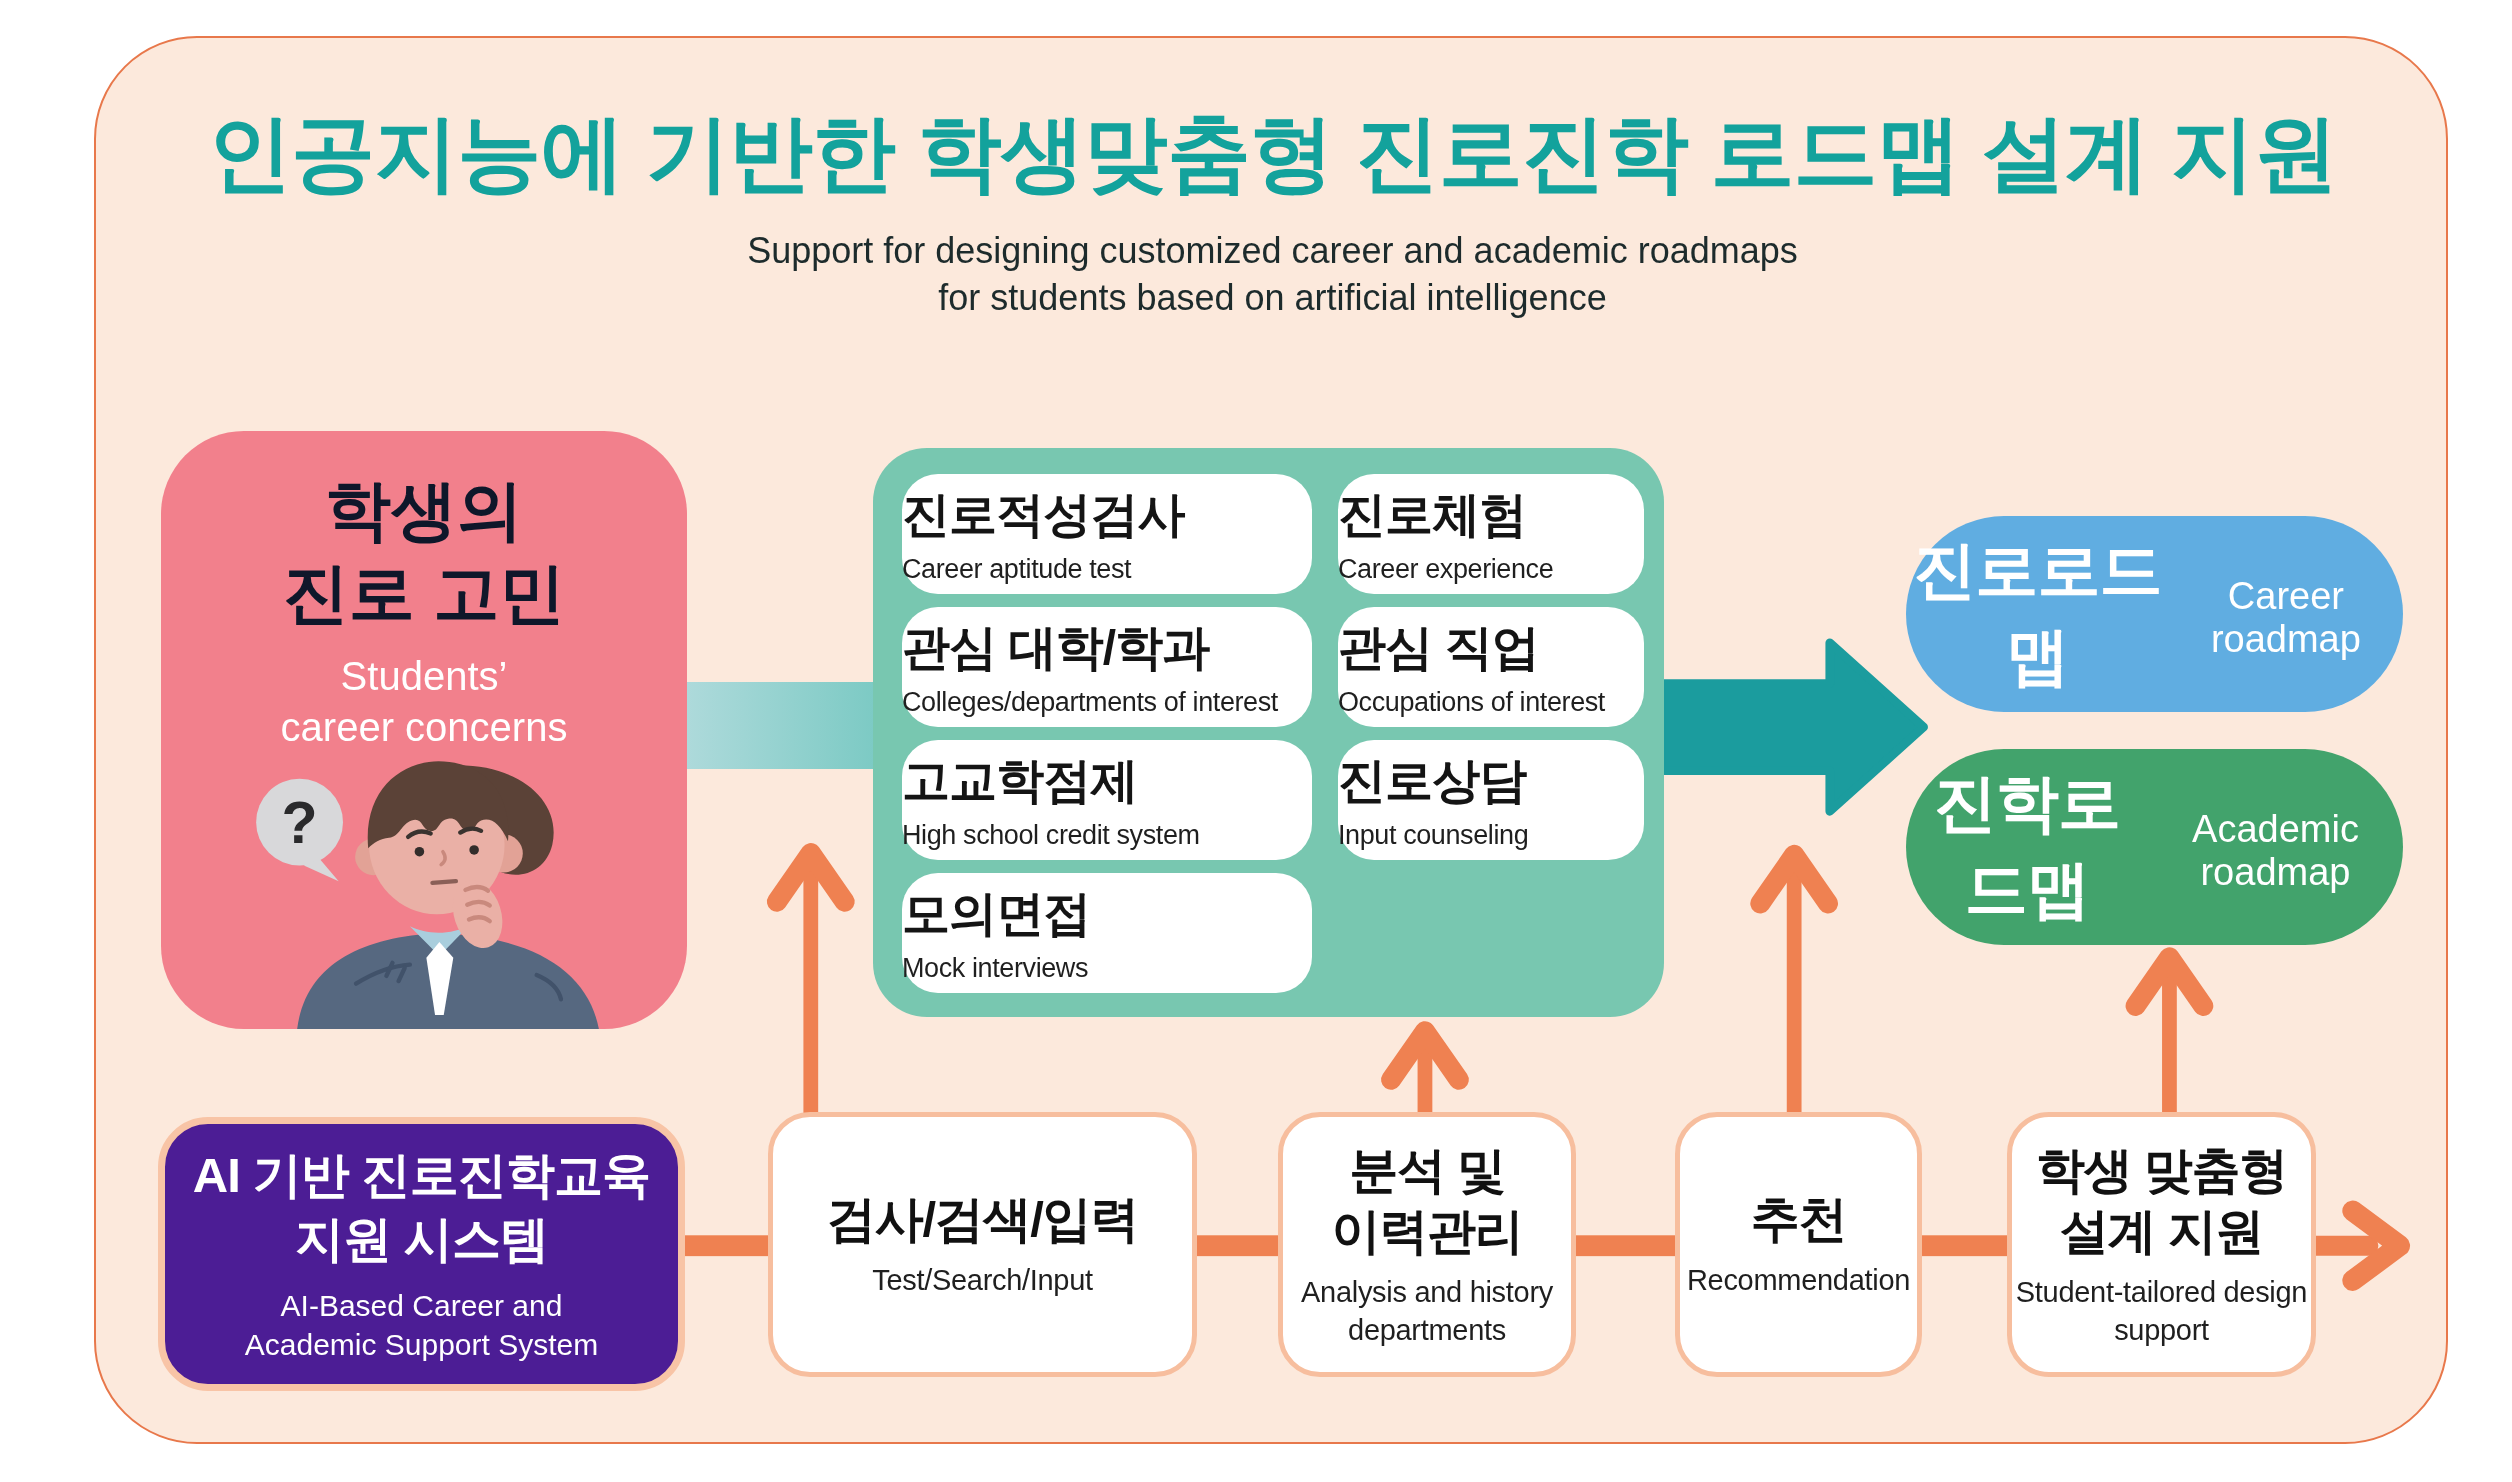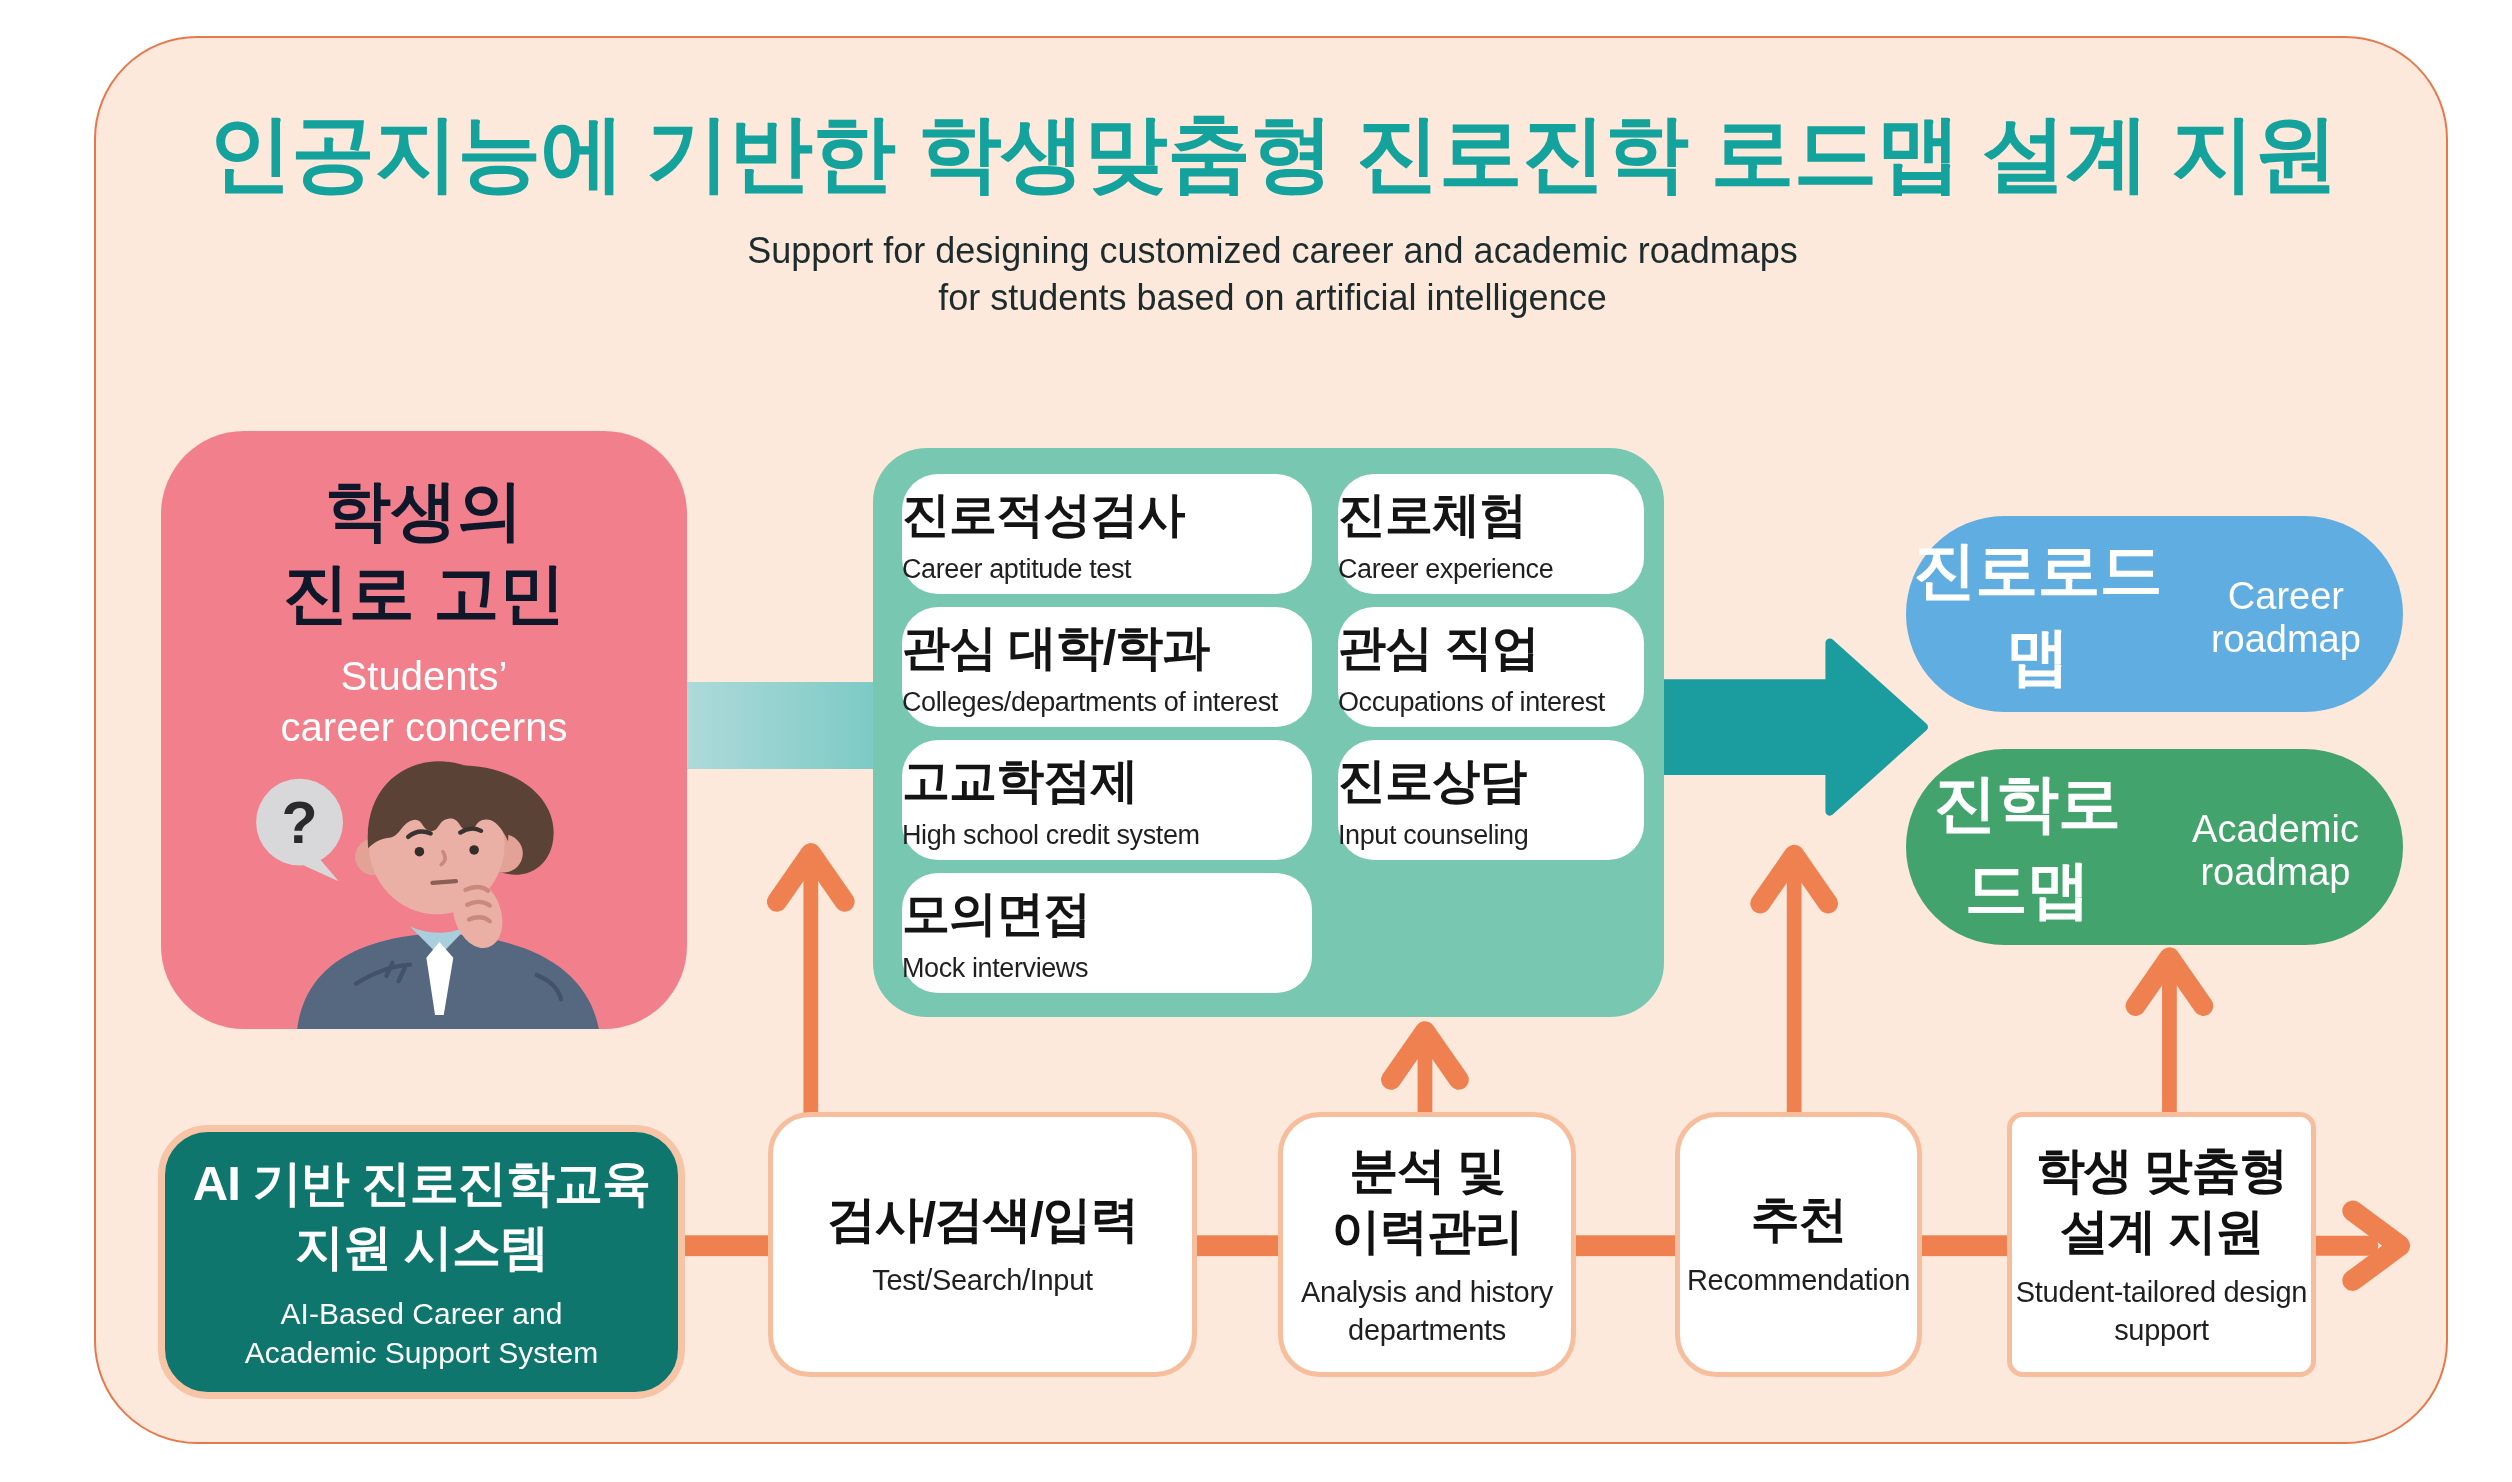--- a/index.html
+++ b/index.html
@@ -58,35 +58,35 @@
     display:flex;flex-direction:row;align-items:center;justify-content:center;text-align:center;z-index:2;
   }
   .output-career{top:516px;background:#60ADE1;}
   .output-academic{top:749px;background:#42A36C;}
   .output-badge .ko{font-size:63px;font-weight:900;color:#ffffff;letter-spacing:-0.9px;}
   .output-badge .en{font-size:38px;color:#ffffff;margin-top:8.7px;}
 
   
   .ai-box{
     position:absolute;left:158px;top:1117px;width:527px;height:274px;
-    background:#0f766e;border:7px solid #F8C4A6;border-radius:50px;box-sizing:border-box;
-    display:flex;flex-direction:column;align-items:center;justify-content:center;text-align:center;z-index:2;margin-top:8px;
+    background:#4c1d95;border:7px solid #F8C4A6;border-radius:50px;box-sizing:border-box;
+    display:flex;flex-direction:column;align-items:center;justify-content:center;text-align:center;z-index:2;
   }
   .ai-box .ko{font-size:49px;font-weight:800;color:#ffffff;line-height:1.3;letter-spacing:-0.9px;}
   .ai-box .en{font-size:30px;color:#ffffff;line-height:1.3;margin-top:14px;}
 
   .flow-step{
     position:absolute;top:1112px;height:265px;background:#ffffff;
     border:5.2px solid #F7BE9E;border-radius:42px;box-sizing:border-box;
     display:flex;flex-direction:column;align-items:center;justify-content:center;text-align:center;z-index:2;
   }
   .step-1{left:768px;width:429px;}
   .step-2{left:1278px;width:298px;}
   .step-3{left:1675px;width:247px;}
-  .step-4{left:2007px;width:309px;border-radius:16px;}
+  .step-4{left:2007px;width:309px;}
   .flow-step .ko{font-size:49px;font-weight:800;color:#111111;line-height:1.25;letter-spacing:-1.3px;}
   .flow-step .en{font-size:29px;color:#1F1F1F;line-height:1.3;margin-top:12px;letter-spacing:-0.3px;}
 
   .stage span:empty{display:none;}
 </style>
 </head>
 <body>
 
 <div class="stage">
 

